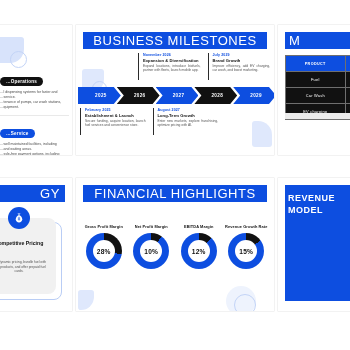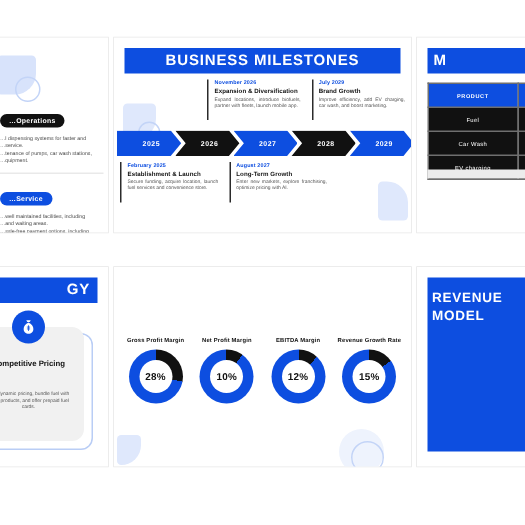--- a/index.html
+++ b/index.html
@@ -22,21 +22,21 @@
   .s-bl{left:-28px;top:178px;width:100px;height:133px;}
   .s-bc{left:76px; top:178px;width:198px;height:133px;}
   .s-br{left:278px;top:178px;width:100px;height:133px;}
 
   
   .banner{
     position:absolute;left:7px;right:7px;top:7px;height:17px;
     background:#0d4ee0;display:flex;align-items:center;justify-content:center;
   }
   .banner .btxt{
-    color:#ffffff;font-size:10px;font-weight:bold;letter-spacing:.55px;
+    color:#ffffff;font-size:13px;font-weight:normal;letter-spacing:.55px;
     white-space:nowrap;
     text-align:center;
   }
   .banner-left .btxt{justify-content:flex-start;}
   .banner-left{justify-content:flex-start;padding-left:4px;}
 
   
   .blob{position:absolute;border-radius:50%;background:#d8e3fb;}
   .blob-ring{position:absolute;border-radius:50%;border:1px solid #c3d4f7;background:transparent;}
   .sq-blob{position:absolute;background:#dfe8fc;border-radius:3px 3px 14px 3px;}
@@ -276,20 +276,23 @@
           </svg>
         </div>
         <div class="card-title">Competitive Pricing</div>
         <div class="card-desc">Use dynamic pricing, bundle fuel with store products, and offer prepaid fuel cards.</div>
       </div>
     </div>
   </div>
 
   <div class="slide s-bc">
     <div class="slide-inner">
+      <div class="banner">
+        <span class="btxt">FINANCIAL HIGHLIGHTS</span>
+      </div>
 
       <div class="sq-blob" style="left:2px;top:112px;width:16px;height:20px;"></div>
       <div class="blob" style="left:150px;top:108px;width:30px;height:30px;background:#eef3fd;"></div>
       <div class="blob-ring" style="left:158px;top:116px;width:20px;height:20px;"></div>
 
       <div class="donut-row">
 
         <div class="donut-cell">
           <div class="donut-label">Gross Profit Margin</div>
           <div class="donut" style="background:conic-gradient(#111111 0deg 100.8deg, #0d4ee0 100.8deg 360deg);">

